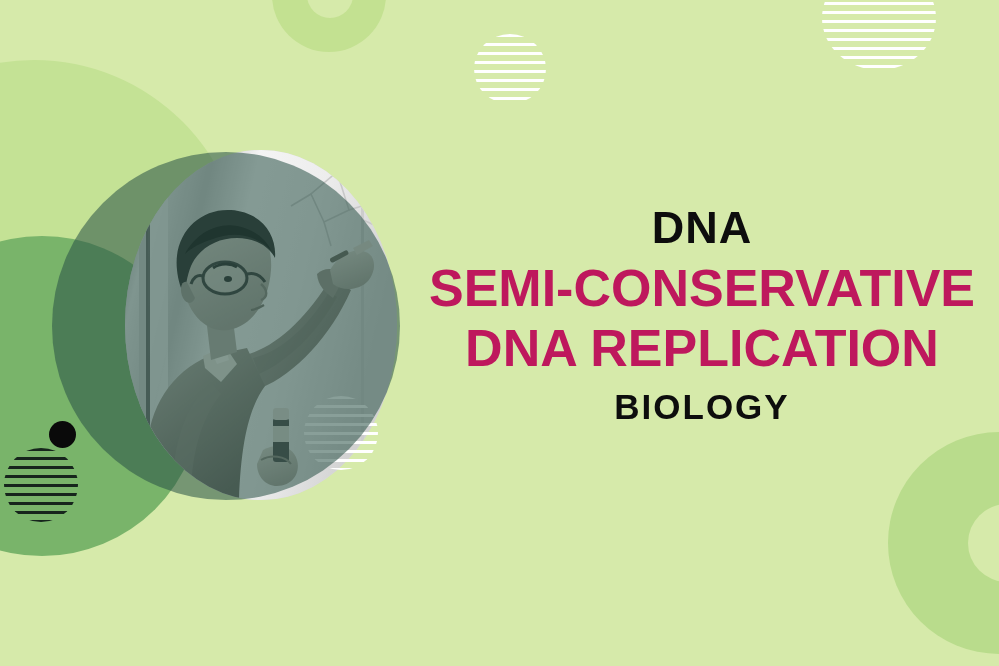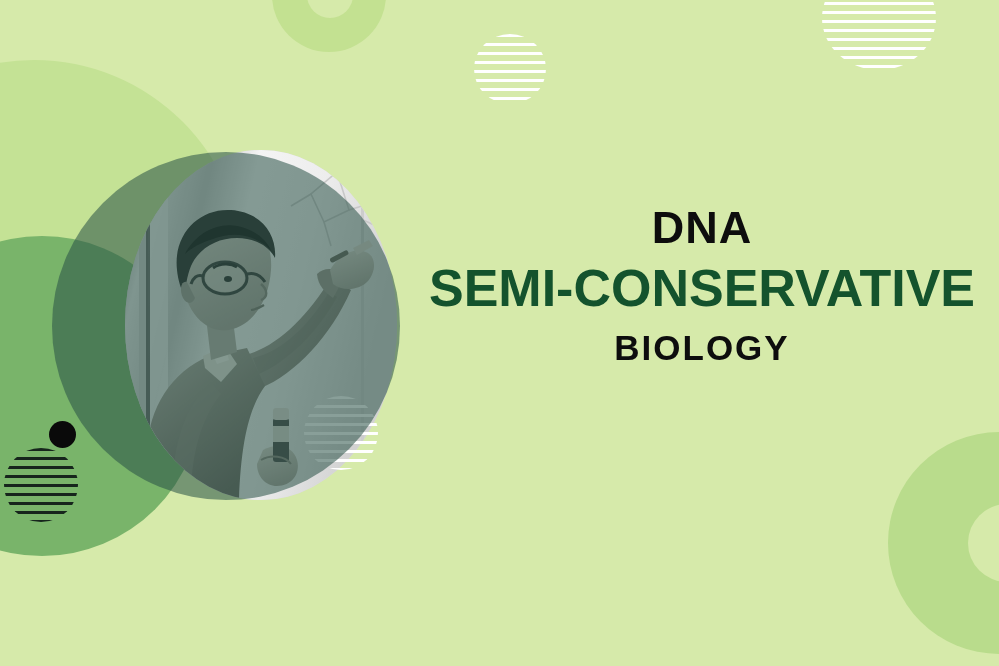--- a/index.html
+++ b/index.html
@@ -167,21 +167,21 @@
     font-weight: 800;
     letter-spacing: 1px;
     color: #0d0d0d;
     line-height: 1.05;
     margin: 0 0 8px 0;
   }
   .t-main {
     font-size: 52px;
     font-weight: 800;
     letter-spacing: 0px;
-    color: #14532d;
+    color: #be185d;
     line-height: 1.14;
     margin: 0;
     white-space: nowrap;
   }
   .t-sub {
     font-size: 35px;
     font-weight: 800;
     letter-spacing: 2px;
     color: #0d0d0d;
     line-height: 1.1;
@@ -296,16 +296,17 @@
 
   <div class="stripes stripes-white stripes-photo"></div>
 
   <div class="shape circle-dark-overlay"></div>
   <div class="stripes stripes-dark stripes-bottom-left"></div>
   <div class="shape dot-black"></div>
 
   <div class="title-block">
     <div class="t-eyebrow">DNA</div>
     <div class="t-main">SEMI-CONSERVATIVE</div>
+    <div class="t-main">DNA REPLICATION</div>
     <div class="t-sub">BIOLOGY</div>
   </div>
 
 </div>
 
 </body></html>

